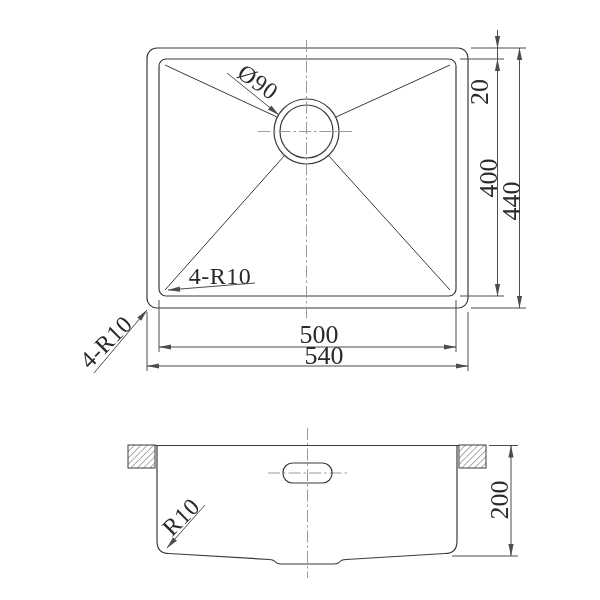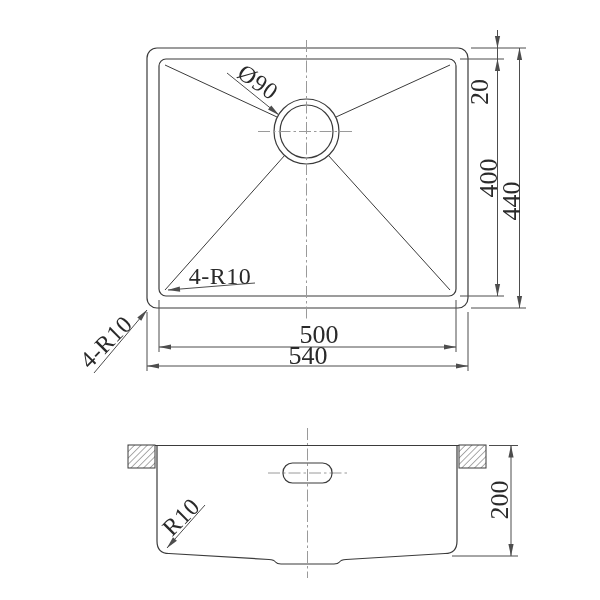--- a/index.html
+++ b/index.html
@@ -116,19 +116,19 @@
   <div class="lbl d26" style="left:489px;top:178px;--r:-90deg">400</div>
 
   <div class="lbl d26" style="left:512px;top:201px;--r:-90deg">440</div>
 
   <div class="lbl d24" style="left:220px;top:276px">4-R10</div>
 
   <div class="lbl d24" style="left:106px;top:342px;--r:-45deg">4-R10</div>
 
   <div class="lbl d26" style="left:319px;top:335px">500</div>
 
-  <div class="lbl d26" style="left:308px;top:356px">540</div>
+  <div class="lbl d26" style="left:324px;top:356px">540</div>
 
   <div class="lbl d24" style="left:181px;top:517px;--r:-45deg">R10</div>
 
   <div class="lbl d26" style="left:500px;top:500px;--r:-90deg">200</div>
 
 </div>
 
 </body></html>

